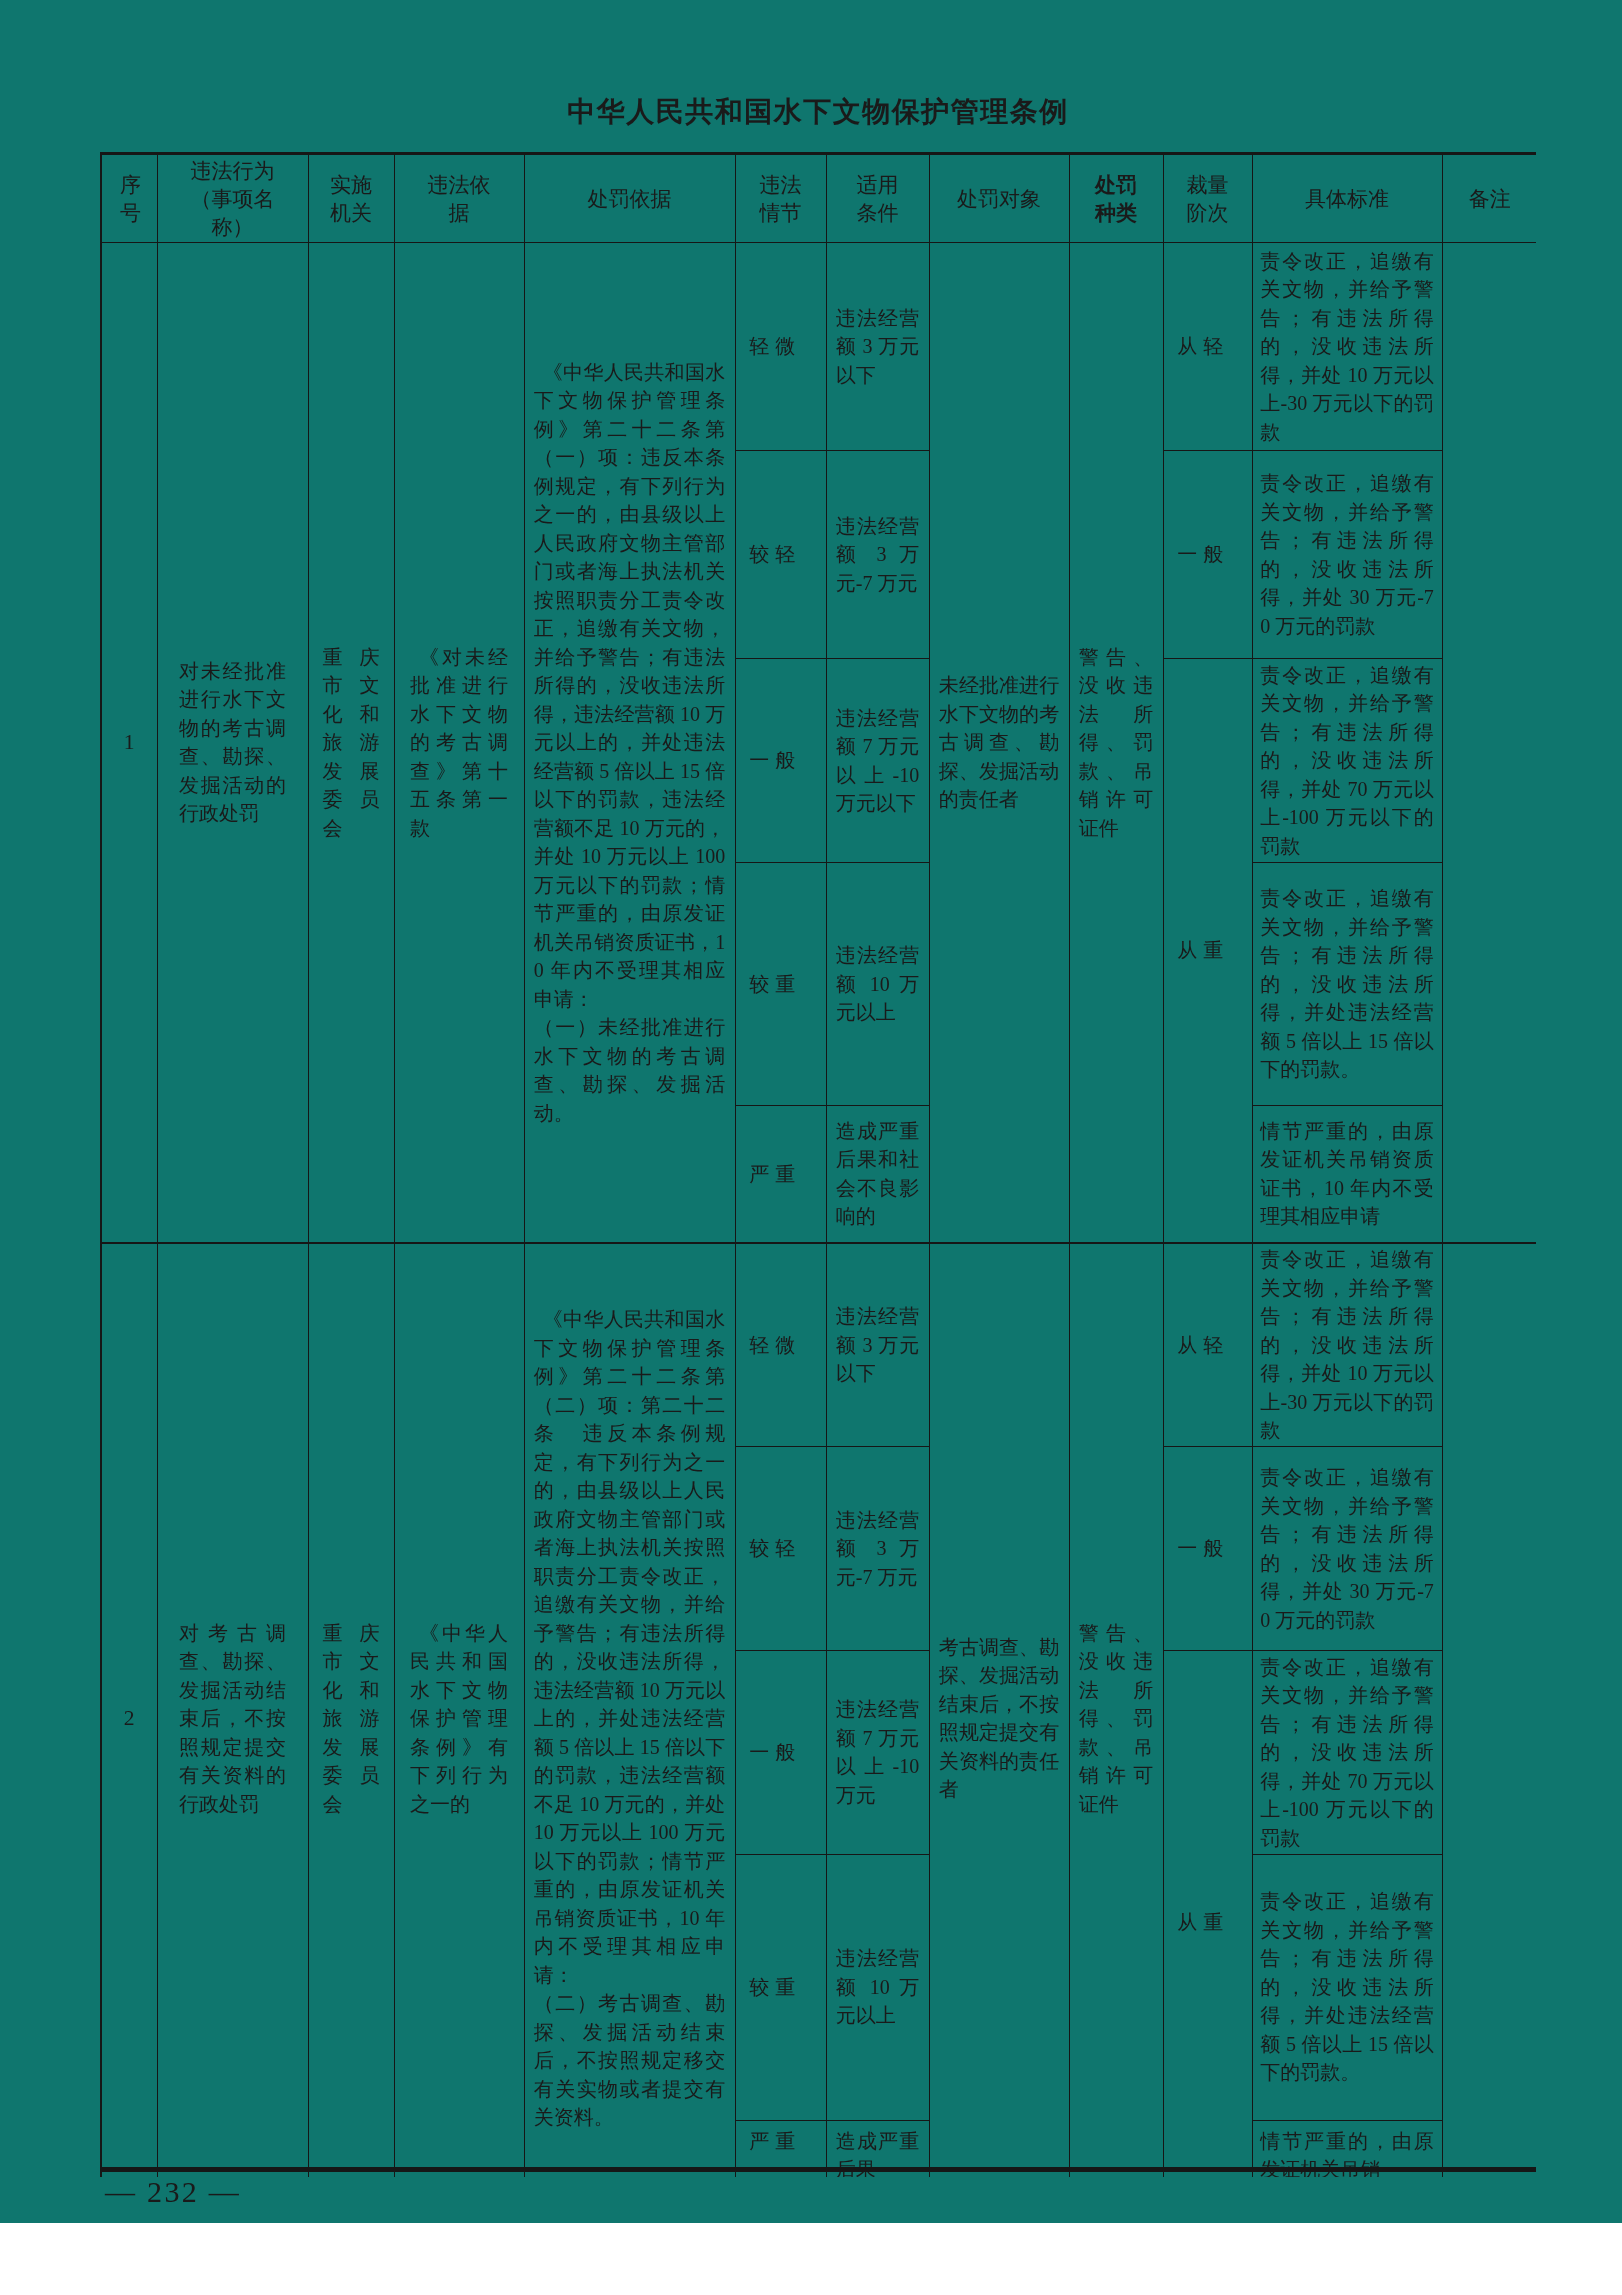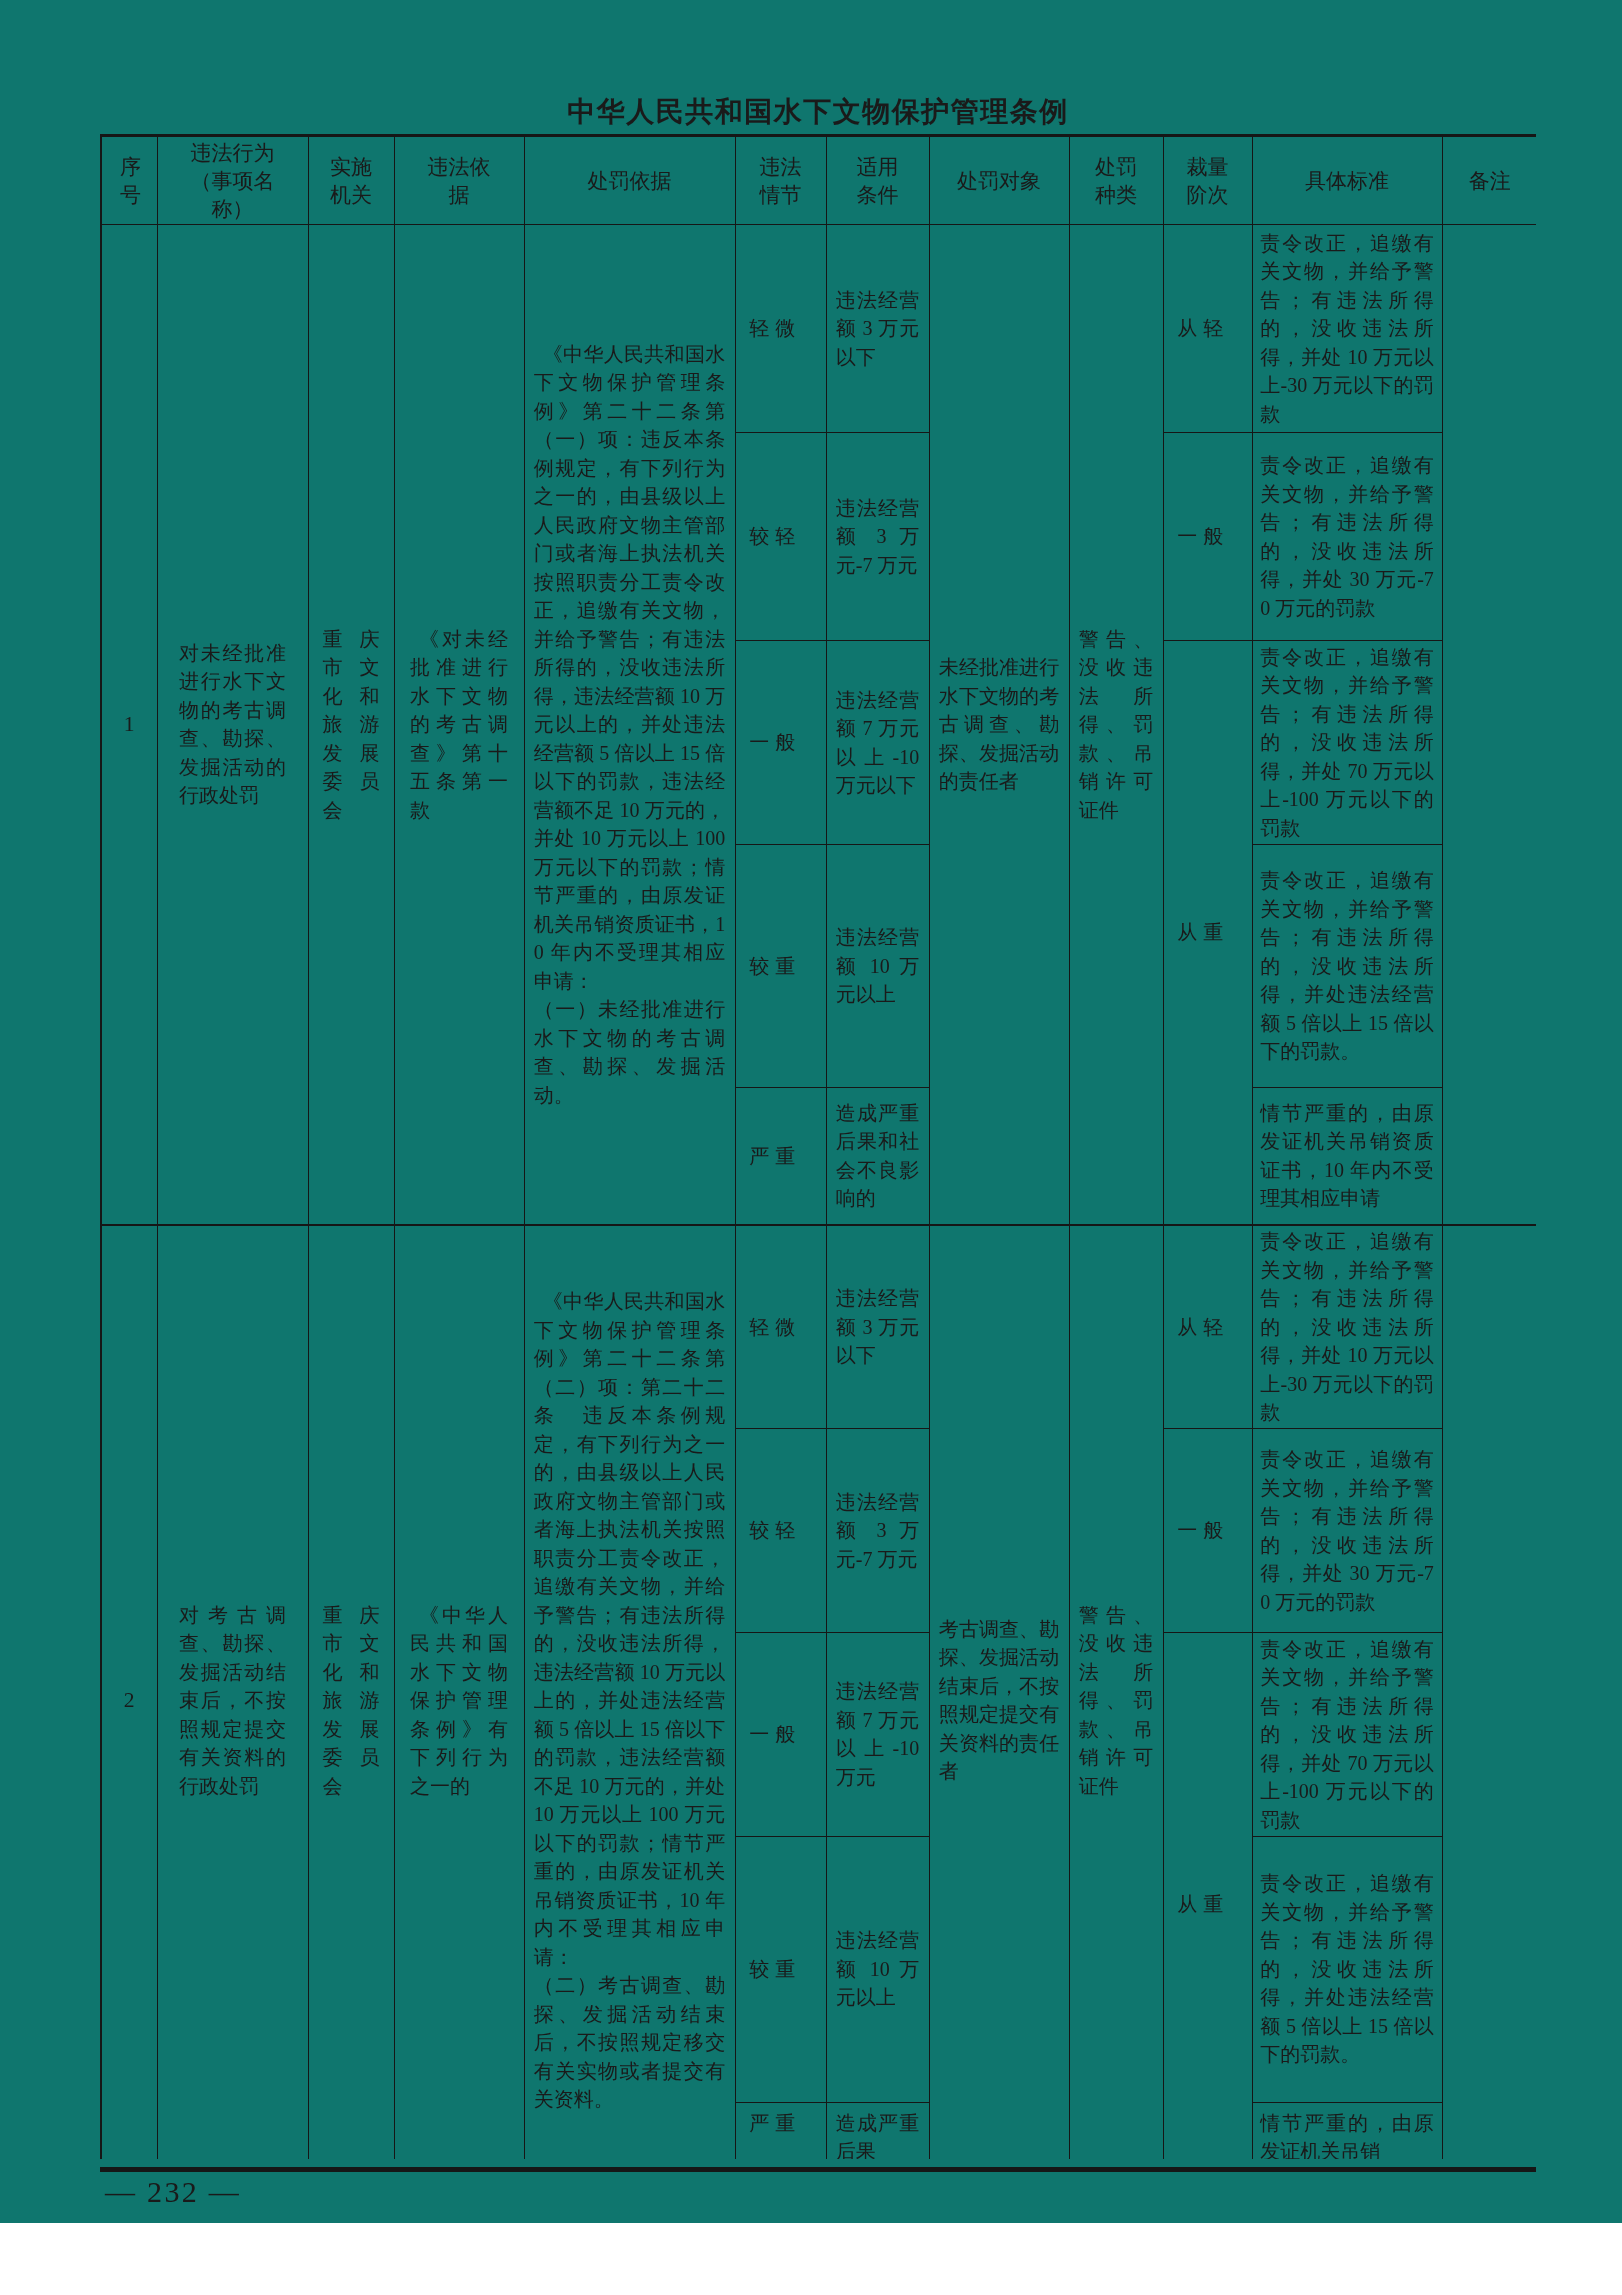--- a/index.html
+++ b/index.html
@@ -10,21 +10,21 @@
     color: #1a1a1a;
   }
   .page { position: relative; width: 1623px; height: 2223px; background:#0f766e; overflow: hidden; }
 
   .doc-title {
     position: absolute; left: 100px; top: 93px; width: 1436px;
     text-align: center; font-size: 28px; font-weight: 600; letter-spacing: 1.5px;
   }
 
   .table-wrap {
-    position: absolute; left: 100px; top: 134px; width: 1436px; height: 2025px;
+    position: absolute; left: 100px; top: 152px; width: 1436px; height: 2025px;
     overflow: hidden;
   }
   .table-bottom-border {
     position: absolute; left: 100px; top: 2167px; width: 1436px; height: 4.6px;
     background: #161616;
   }
 
   table.law { border-collapse: collapse; table-layout: fixed; width: 1436px; border: 2.3px solid #161616; }
   th, td {
     border: 1.5px solid #161616;
@@ -34,21 +34,21 @@
     overflow: hidden;
   }
   thead th { border-top: 3.9px solid #161616; font-size: 21px; line-height: 28px; text-align: center; padding: 0 6.2px; }
 
   .th-seq       { padding: 0 18px; }
   .th-violation { padding: 0 26px; }
   .th-agency    { padding: 0 20px; }
   .th-legal     { padding: 0 25.5px; }
   .th-circ      { padding: 0 20px; }
   .th-cond      { padding: 4px 25px; }
-  .th-types     { padding: 8px 23px; }
+  .th-types     { padding: 8px 23px; font-weight: bold; }
   .th-disc      { padding: 0 18.5px; }
 
   td { padding: 1.5px 7.7px; }
   .c-just   { text-align: justify; word-break: break-all; }
   .c-seq       { text-align: center; font-size: 21.6px; }
   .c-violation { padding: 0 21.6px; }
   .c-agency    { padding: 0 14px; }
   .c-legal     { padding: 0 15.4px; }
   .c-pbasis    { padding: 1.5px 9.3px; }
   .c-cond      { padding: 0 9.3px; }

